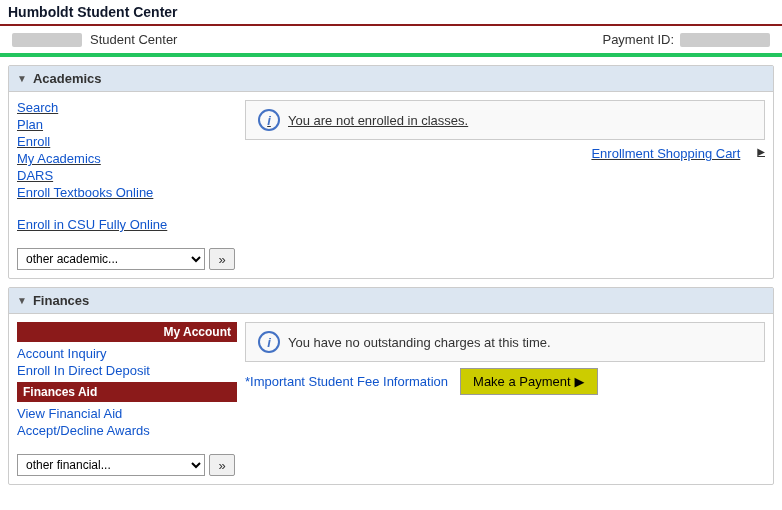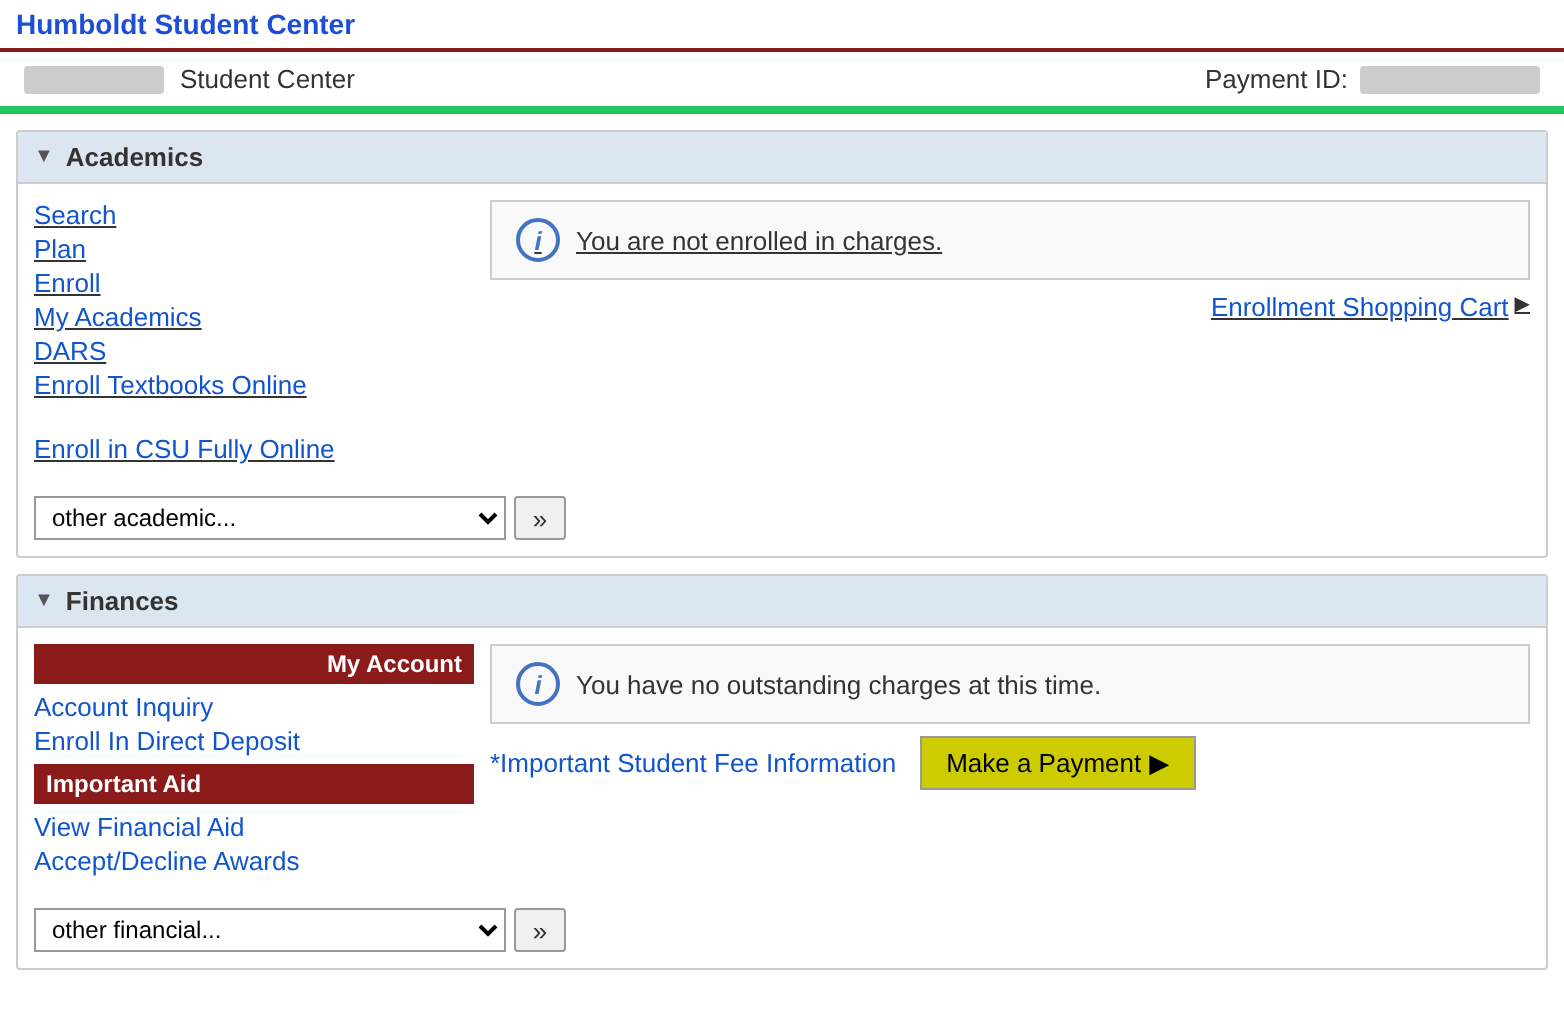--- a/index.html
+++ b/index.html
@@ -12,21 +12,21 @@
       min-height: 510px;
     }
 
     
     #title-bar {
       background: #fff;
       border-bottom: 2px solid #8b1a1a;
       padding: 4px 8px;
       font-weight: bold;
       font-size: 14px;
-      color: #1d4ed8;
+      color: #0f172a;
     }
 
     
     #header-row {
       display: flex;
       justify-content: space-between;
       align-items: center;
       padding: 6px 12px;
       border-bottom: 4px solid #22c55e;
       background: #fff;
@@ -130,37 +130,37 @@
       font-size: 13px;
       flex-shrink: 0;
     }
 
     .enrollment-cart-link {
       color: #1155cc;
       cursor: pointer;
       text-decoration: none;
       display: flex;
       align-items: flex-start;
-      gap: 3px;
+      gap: 17px;
     }
     .play-icon { color: #333; font-size: 10px; }
 
     
     .dropdown-row {
       display: flex;
       align-items: center;
       gap: 4px;
       padding: 6px 8px 8px 8px;
     }
     select {
       padding: 2px 4px;
       font-size: 12px;
       border: 1px solid #999;
       background: #fff;
-      width: 236px;
+      width: 188px;
     }
     .go-button {
       display: inline-flex;
       align-items: center;
       justify-content: center;
       width: 26px;
       height: 22px;
       border: 1px solid #999;
       background: #f0f0f0;
       cursor: pointer;
@@ -264,21 +264,21 @@
       <a class="nav-link" href="#">DARS</a>
       <a class="nav-link" href="#">Enroll Textbooks Online</a>
       <br>
       <a class="nav-link" href="#">Enroll in CSU Fully Online</a>
     </div>
     <div class="section-right">
       <div class="info-box">
         <div class="info-icon">
           <span>i</span>
         </div>
-        <span>You are not enrolled in charges.</span>
+        <span>You are not enrolled in classes.</span>
       </div>
       <a class="enrollment-cart-link" href="#">
         <span>Enrollment Shopping Cart</span>
         <span class="play-icon">▶</span>
       </a>
     </div>
   </div>
   <div class="dropdown-row">
     <select>
       <option>other academic...</option>
@@ -295,21 +295,21 @@
     <span>Finances</span>
   </div>
   <div class="finances-body">
     <div class="finances-left">
       <div class="sub-header">
         <span>My Account</span>
       </div>
       <a class="nav-link" href="#">Account Inquiry</a>
       <a class="nav-link" href="#">Enroll In Direct Deposit</a>
       <div class="sub-header">
-        <span>Important Aid</span>
+        <span>Finances Aid</span>
       </div>
       <a class="nav-link" href="#">View Financial Aid</a>
       <a class="nav-link" href="#">Accept/Decline Awards</a>
     </div>
     <div class="finances-right">
       <div class="finances-info-box">
         <div class="info-icon">
           <span>i</span>
         </div>
         <span>You have no outstanding charges at this time.</span>

